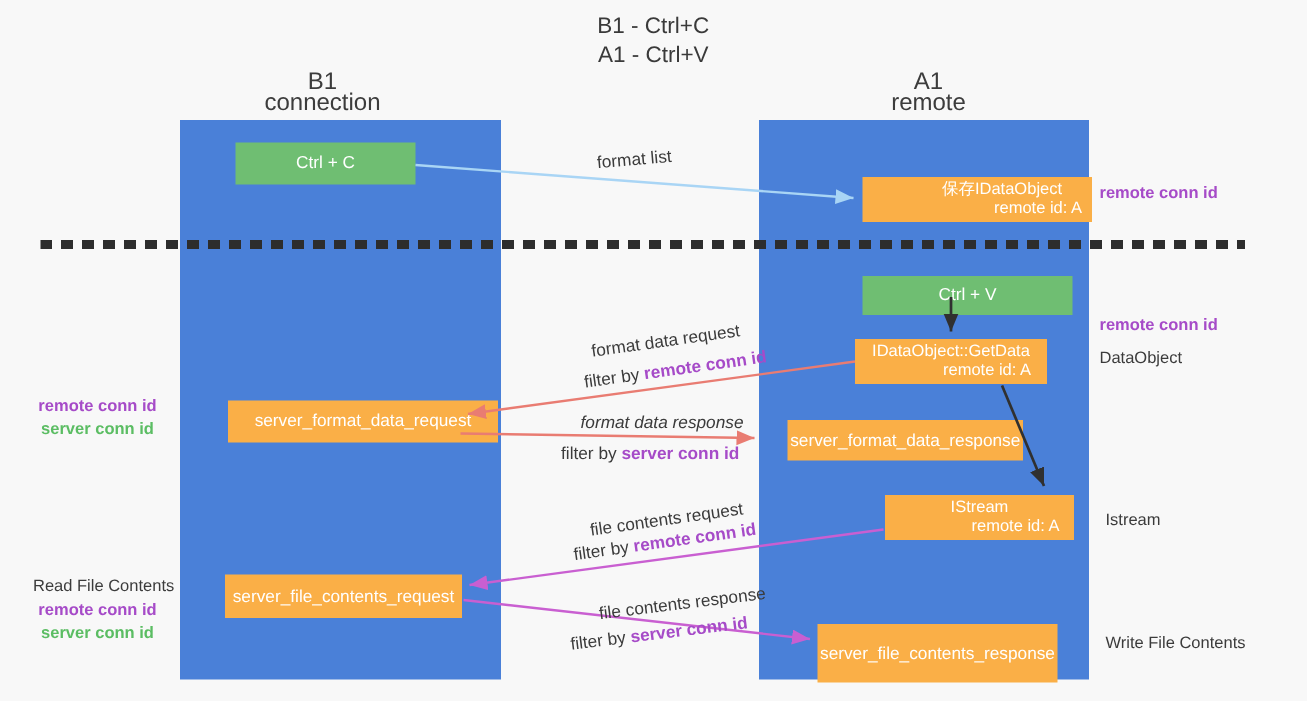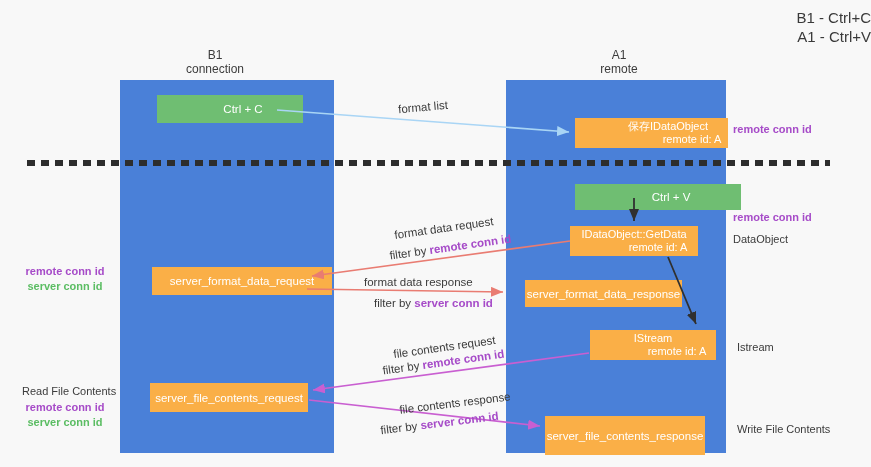--- a/index.html
+++ b/index.html
@@ -1,34 +1,34 @@
 <!DOCTYPE html>
 <html><head>
 <meta charset="utf-8">
 <style>
   html,body{margin:0;padding:0;}
   body{background:#f8f8f8;font-family:"Liberation Sans", sans-serif;}
   .canvas{position:relative;width:871px;height:467px;background:#f8f8f8;overflow:hidden;}
 
-  .title{position:absolute;top:8px;left:0;width:871px;text-align:right;color:#3a3a3a;
+  .title{position:absolute;top:8px;left:0;width:871px;text-align:center;color:#3a3a3a;
          font-size:15px;line-height:19px;}
-  .lane-header{position:absolute;text-align:center;color:#3c3c3c;font-size:12px;line-height:14px;width:120px;}
+  .lane-header{position:absolute;text-align:center;color:#3c3c3c;font-size:16px;line-height:14px;width:120px;}
   .lane{position:absolute;top:80px;height:373px;background:#4A80D8;}
   .lane-left{left:120px;width:214px;}
   .lane-right{left:506px;width:220px;}
 
   .dashline{position:absolute;top:160px;left:27px;width:803px;height:6px;z-index:6;
             background:repeating-linear-gradient(90deg,#2d2d2d 0 8px,transparent 8px 14px);}
 
   .node{position:absolute;display:flex;flex-direction:column;align-items:center;justify-content:center;
         color:#ffffff;text-align:center;z-index:5;}
   .node .l1{font-size:11px;line-height:13px;}
   .node .l2{font-size:11px;line-height:13px;margin-left:48px;}
   .single{font-size:11.5px;}
-  .green{background:#6FBE72;padding-left:26px;}
+  .green{background:#6FBE72;}
   .orange{background:#FAAF47;}
 
   .flabel{position:absolute;white-space:nowrap;color:#3b3b3b;font-size:11.5px;z-index:7;}
   .tilt5{transform:rotate(-5deg);}
   .tilt7{transform:rotate(-7deg);}
   .tilt8{transform:rotate(-8deg);}
   .conn-purple{color:#A64BC8;font-weight:bold;}
   .conn-green{color:#5BBD63;font-weight:bold;}
   .side{position:absolute;white-space:nowrap;font-size:11px;color:#3b3b3b;z-index:7;}
   .side.purple{color:#A64BC8;font-weight:bold;}
@@ -123,21 +123,21 @@
     <line x1="309" y1="400" x2="540" y2="426" stroke="#C95FD1" stroke-width="1.6" marker-end="url(#m-magenta)"></line>
   </svg>
 
   <div class="flabel tilt5" style="left:398px;top:101px;">format list</div>
 
   <div class="flabel tilt8" style="left:394px;top:222px;">format data request</div>
   <div class="flabel tilt8" style="left:389px;top:241px;">
     <span>filter by </span><span class="conn-purple">remote conn id</span>
   </div>
 
-  <div class="flabel" style="left:364px;top:276px;">format data response</div>
+  <div class="flabel" style="left:387px;top:276px;font-style:italic;">format data response</div>
   <div class="flabel" style="left:374px;top:297px;">
     <span>filter by </span><span class="conn-purple">server conn id</span>
   </div>
 
   <div class="flabel tilt8" style="left:393px;top:341px;">file contents request</div>
   <div class="flabel tilt8" style="left:382px;top:356px;">
     <span>filter by </span><span class="conn-purple">remote conn id</span>
   </div>
 
   <div class="flabel tilt7" style="left:399px;top:397px;">file contents response</div>

